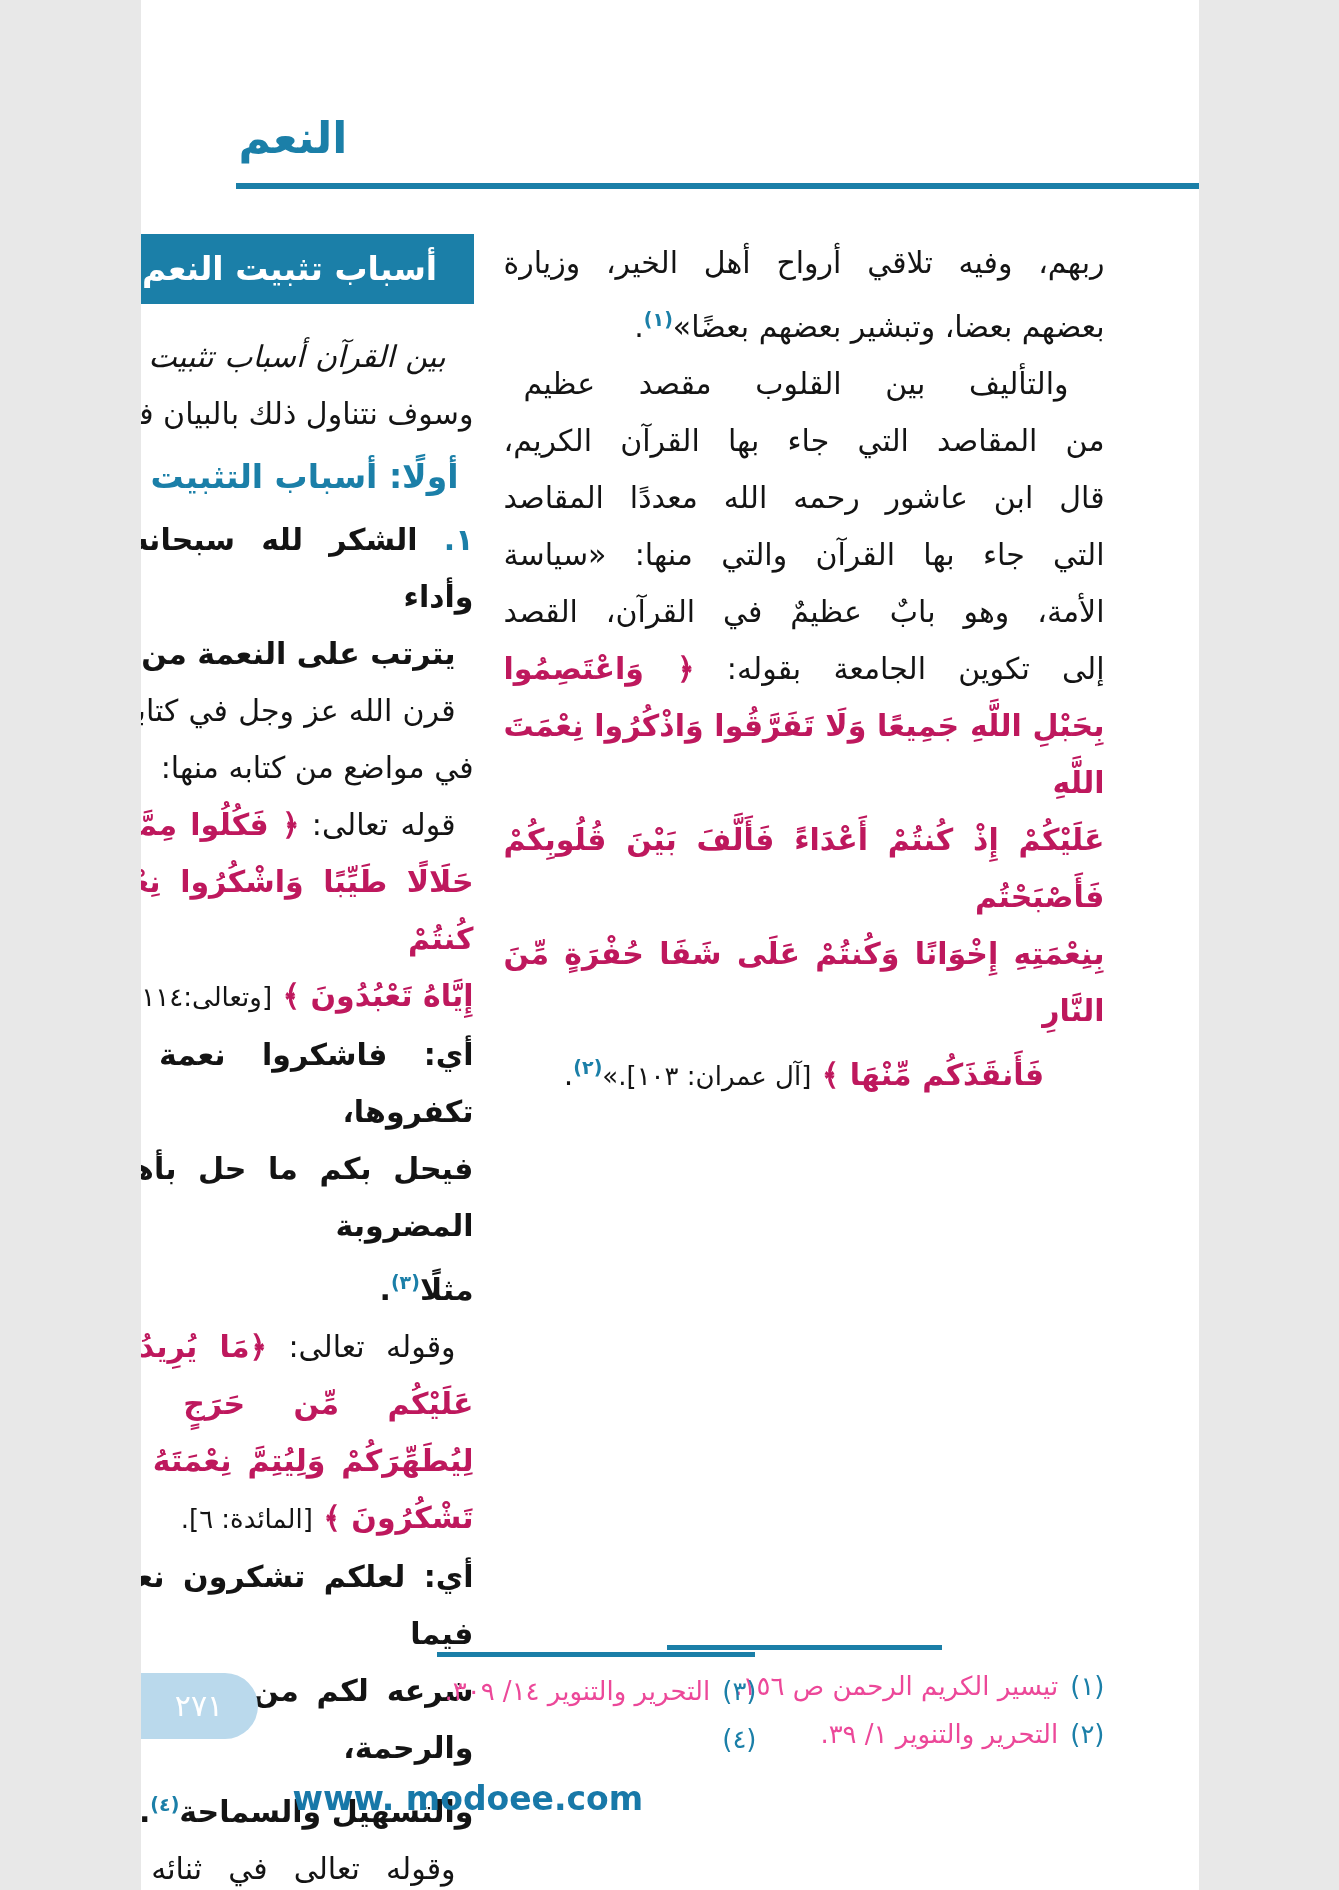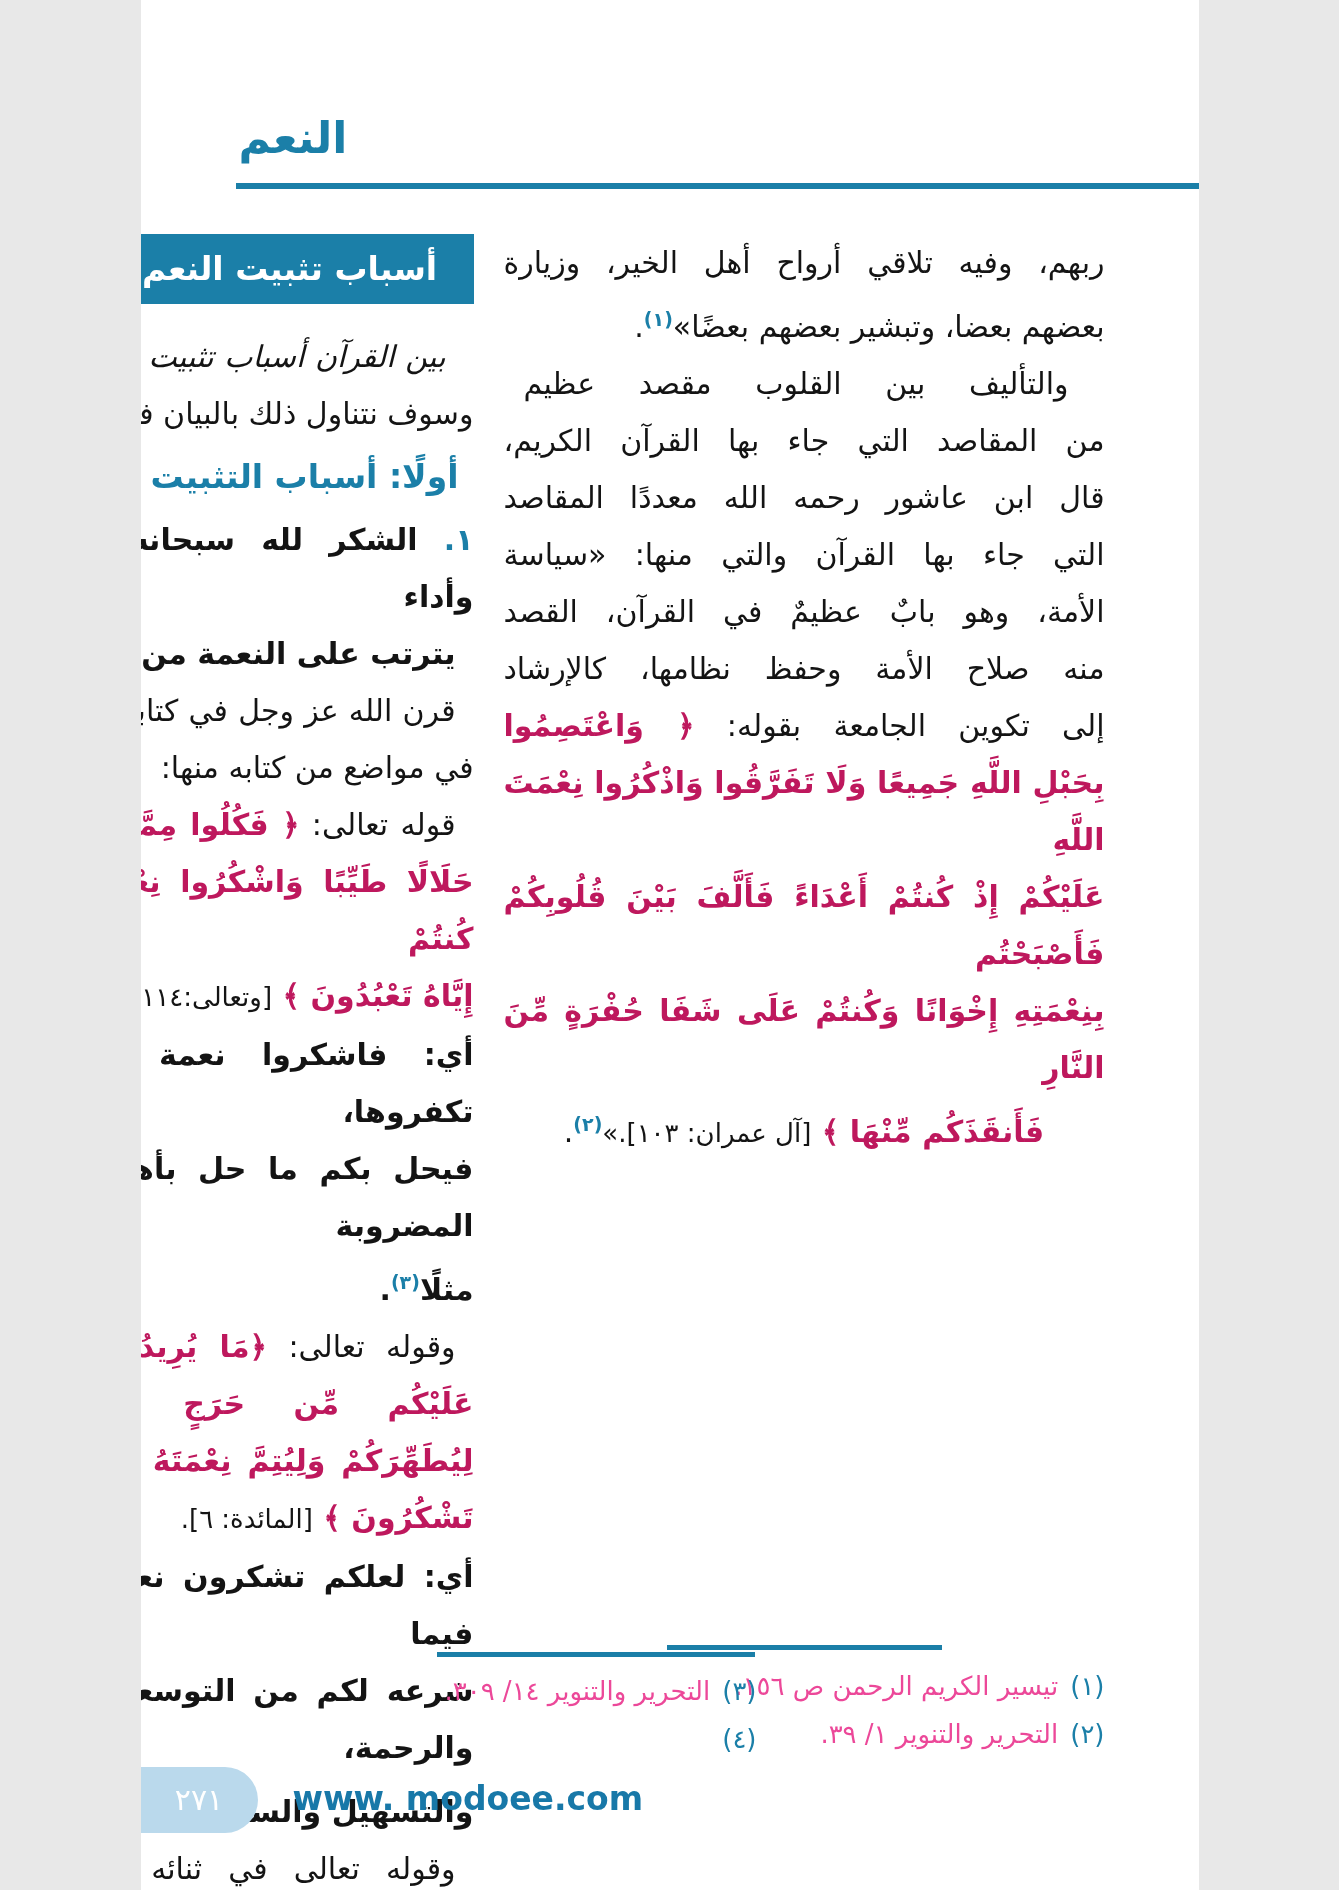--- a/index.html
+++ b/index.html
@@ -52,21 +52,21 @@
   .fnblock{position:absolute;font-size:26px;line-height:48px;}
   .fnR{top:1645px;right:94px;width:601px;}
   .fnL{top:1652px;left:94px;width:522px;}
   .fnsep{height:5px;background:#1b7fa8;}
   .fnR .fnsep{width:275px;margin:0 auto 12px auto;}
   .fnL .fnsep{width:318px;margin:0 2px 10px auto;}
   .fnrow{display:flex;gap:12px;align-items:baseline;}
   .fnnum{color:#1b7fa8;flex:0 0 auto;}
   .fntext{color:#ec4899;text-align:center;}
   .pill{
-    position:absolute;left:0;top:1767px;width:117px;height:66px;
+    position:absolute;left:0;top:1673px;width:117px;height:66px;
     background:#bad9ec;border-radius:0 38px 38px 0;
     color:#ffffff;font-size:30px;text-align:center;line-height:66px;
   }
   .site{
     position:absolute;left:152px;top:1779px;
     color:#1878a8;font-size:33px;direction:ltr;font-weight:bold;
   }
 </style>
 </head>
 <body>
@@ -79,21 +79,20 @@
   <div class="cols">
 
     <div class="colR">
       <div class="ln just">ربهم، وفيه تلاقي أرواح أهل الخير، وزيارة</div>
       <div class="ln"><span>بعضهم بعضا، وتبشير بعضهم بعضًا»</span><span class="fn-sup">(١)</span><span>.</span></div>
       <div class="ln just ind-lg">والتأليف بين القلوب مقصد عظيم</div>
       <div class="ln just">من المقاصد التي جاء بها القرآن الكريم،</div>
       <div class="ln just">قال ابن عاشور رحمه الله معددًا المقاصد</div>
       <div class="ln just">التي جاء بها القرآن والتي منها: «سياسة</div>
       <div class="ln just">الأمة، وهو بابٌ عظيمٌ في القرآن، القصد</div>
-      <div class="ln just">منه صلاح الأمة وحفظ نظامها، كالإرشاد</div>
       <div class="ln just"><span>إلى تكوين الجامعة بقوله: </span><span class="q">﴿ وَاعْتَصِمُوا</span></div>
       <div class="ln just q">بِحَبْلِ اللَّهِ جَمِيعًا وَلَا تَفَرَّقُوا وَاذْكُرُوا نِعْمَتَ اللَّهِ</div>
       <div class="ln just q">عَلَيْكُمْ إِذْ كُنتُمْ أَعْدَاءً فَأَلَّفَ بَيْنَ قُلُوبِكُمْ فَأَصْبَحْتُم</div>
       <div class="ln just q">بِنِعْمَتِهِ إِخْوَانًا وَكُنتُمْ عَلَى شَفَا حُفْرَةٍ مِّنَ النَّارِ</div>
       <div class="ln center"><span class="q">فَأَنقَذَكُم مِّنْهَا ﴾ </span><span class="ref">[آل عمران: ١٠٣].»</span><span class="fn-sup">(٢)</span><span>.</span></div>
     </div>
 
     <div class="colL">
       <div class="secbox">أسباب تثبيت النعم أو زوالها</div>
       <div class="ln just ind">بين القرآن أسباب تثبيت النعم أو زوالها،</div>

